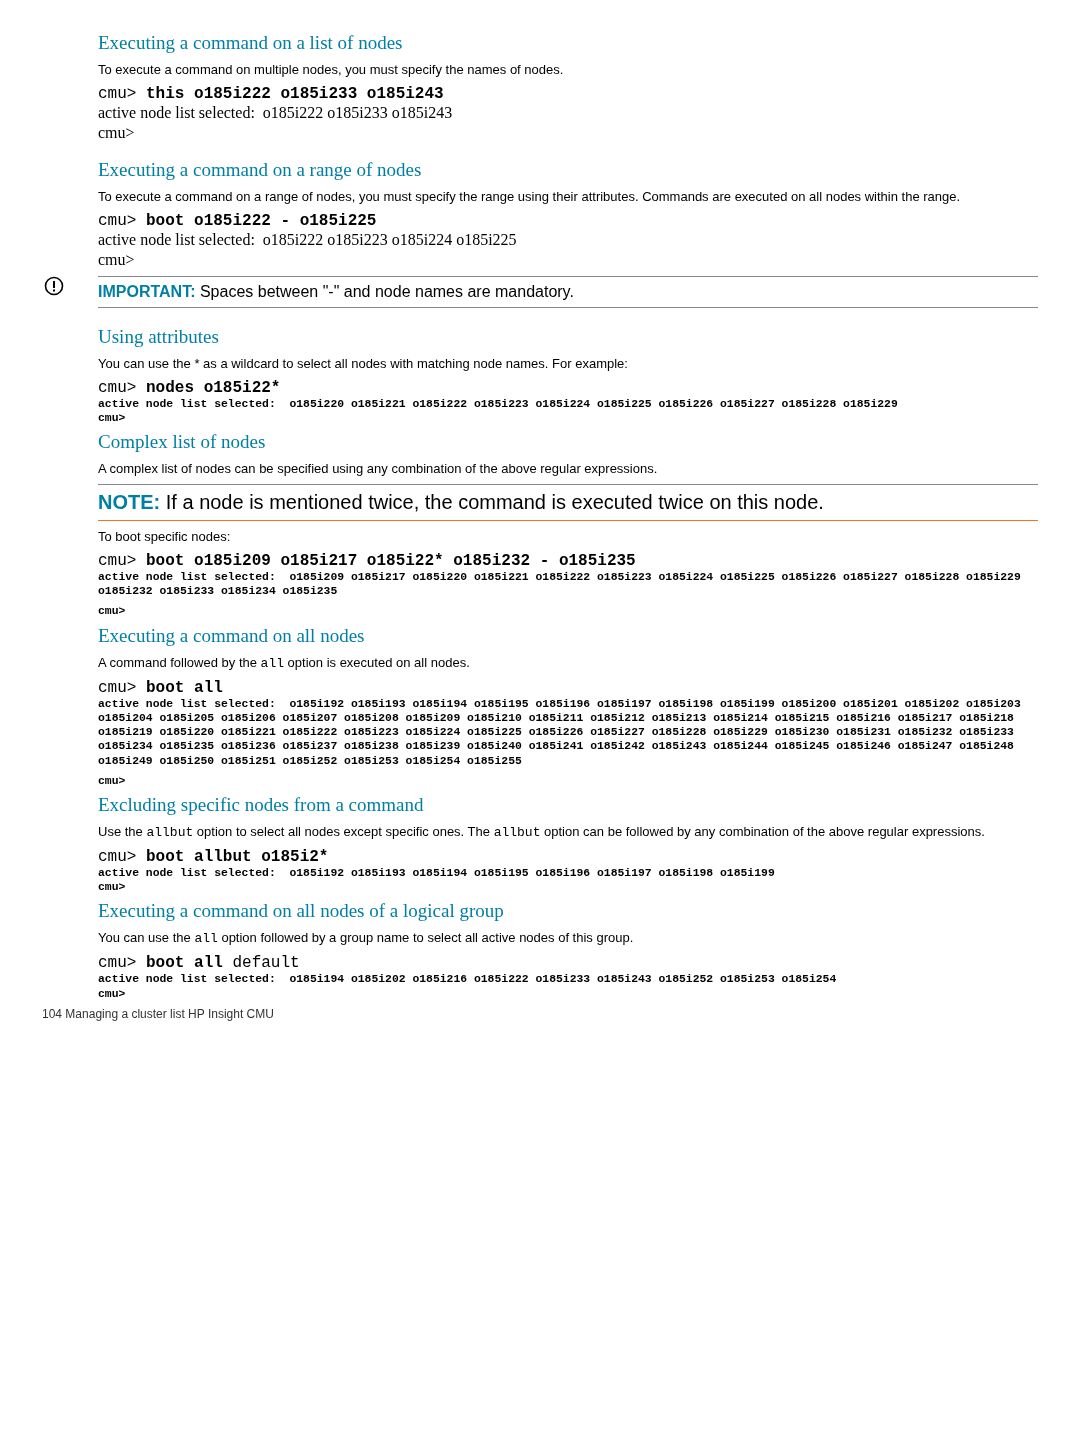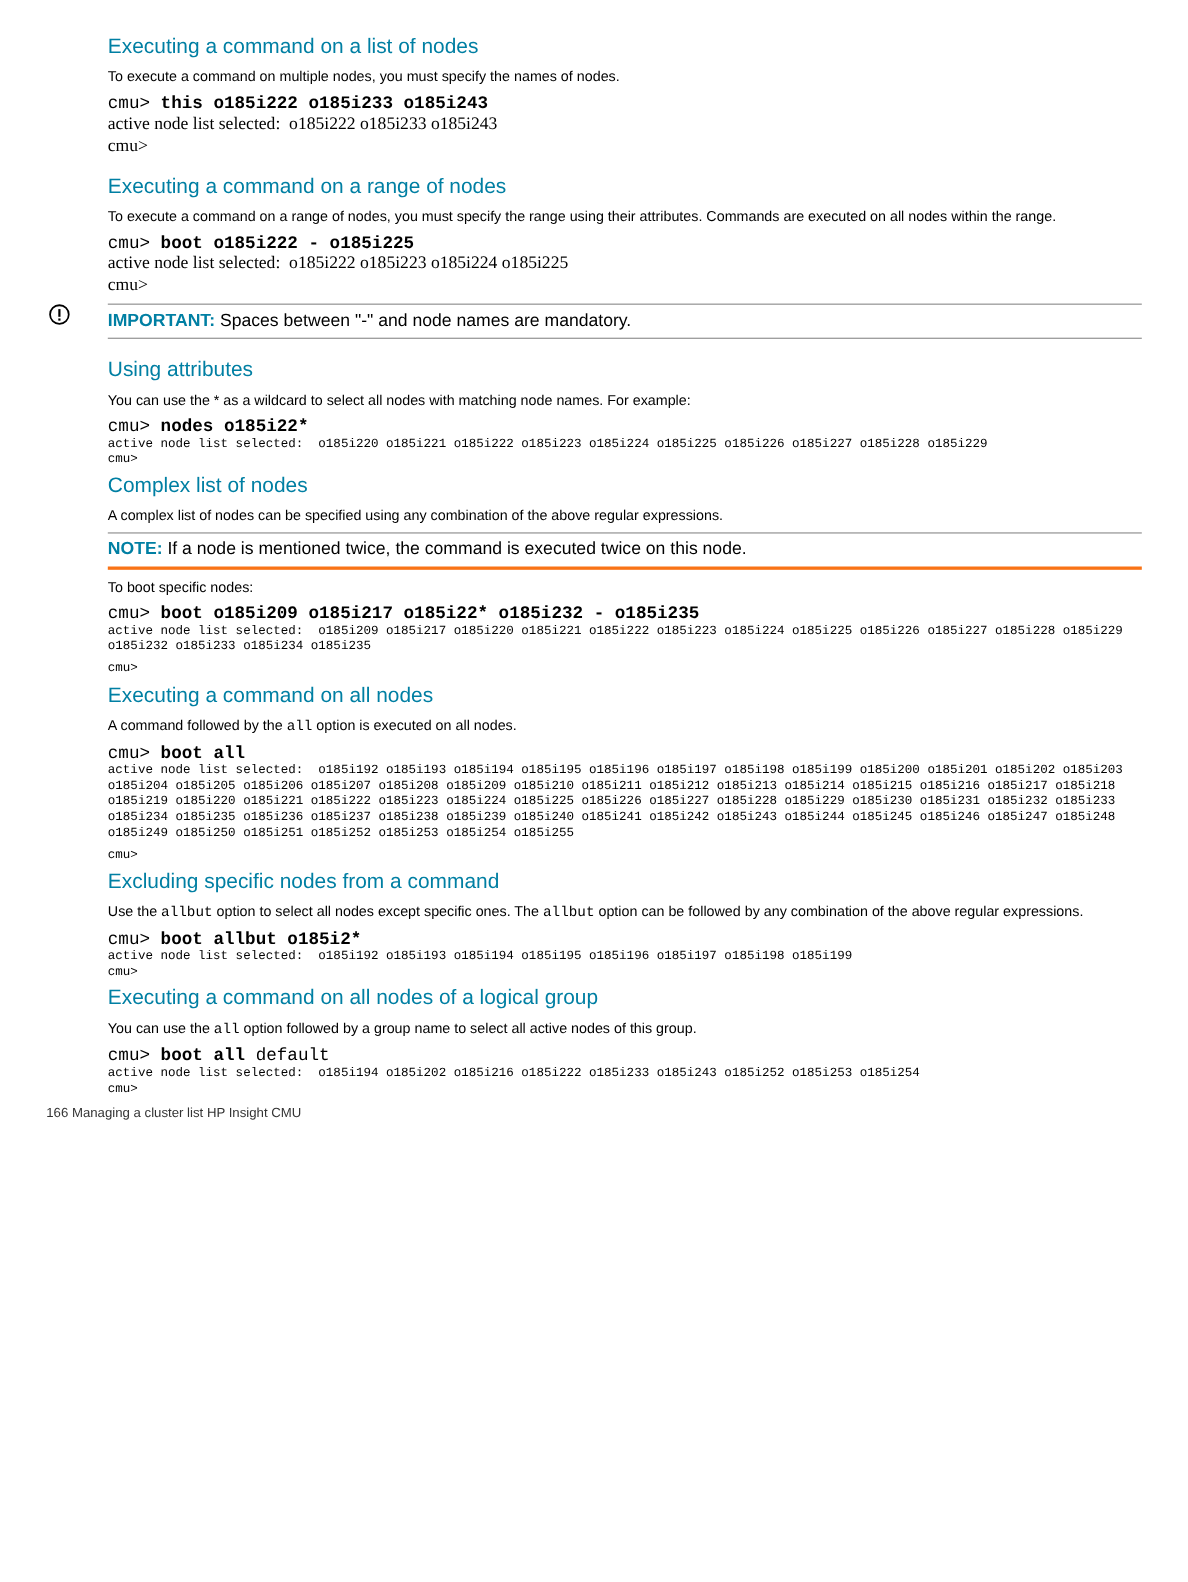--- a/index.html
+++ b/index.html
@@ -10,20 +10,21 @@
     width: 1080px;
     padding: 28px 42px 10px 42px;
   }
   .section-title {
     color: #007fa3;
     font-weight: 400;
     font-size: 19px;
     margin-left: 56px;
     margin-bottom: 8px;
     margin-top: 4px;
+    font-family: Liberation Serif, serif;
   }
   .body-text {
     font-size: 13px;
     margin-left: 56px;
     margin-bottom: 6px;
     line-height: 1.3;
   }
   pre.code-block {
     font-family: Liberation Serif, serif;
     font-size: 16px;
@@ -32,20 +33,21 @@
     white-space: pre-wrap;
     line-height: 1.25;
   }
   pre.code-block-small {
     font-family: "Courier New", monospace;
     font-size: 11.4px;
     margin-left: 56px;
     margin-bottom: 6px;
     white-space: pre-wrap;
     line-height: 1.25;
+    font-weight: bold;
   }
   .command-line {
     font-family: "Courier New", monospace;
     font-size: 16px;
     margin-left: 56px;
     margin-bottom: 0px;
   }
   .cmd-bold { font-weight: bold; }
   .callout {
     display: flex;
@@ -64,23 +66,23 @@
     border-top: 1px solid #888;
     border-bottom: 1px solid #888;
     padding: 6px 0;
     font-size: 16px;
   }
   .callout-label { font-weight: bold; color: #007fa3; }
   .callout-label-note { font-weight: bold; color: #007fa3; }
   .callout-inline {
     margin-left: 56px;
     border-top: 1px solid #888;
-    border-bottom: 3px solid #f97316;
+    border-bottom: 1px solid #f97316;
     padding: 6px 0;
-    font-size: 16px;
+    font-size: 20px;
     margin-bottom: 8px;
   }
   .inline-code { font-family: "Courier New", monospace; }
   .footer {
     font-size: 12px;
     color: #333;
     margin-top: 6px;
   }
   .spacer-sm { height: 6px; }
 </style>
@@ -162,14 +164,14 @@
 <p class="body-text">
   <span>You can use the </span><span class="inline-code">all</span><span> option followed by a group name to select all active nodes of this group.</span>
 </p>
 <div class="command-line">
   <span>cmu&gt; </span><span class="cmd-bold">boot all</span><span> default</span>
 </div>
 <pre class="code-block-small">active node list selected:  o185i194 o185i202 o185i216 o185i222 o185i233 o185i243 o185i252 o185i253 o185i254
 cmu&gt;</pre>
 
 <div class="footer">
-  <span>166</span><span>   Managing a cluster list HP Insight CMU</span>
+  <span>104</span><span>   Managing a cluster list HP Insight CMU</span>
 </div>
 
 </body></html>

